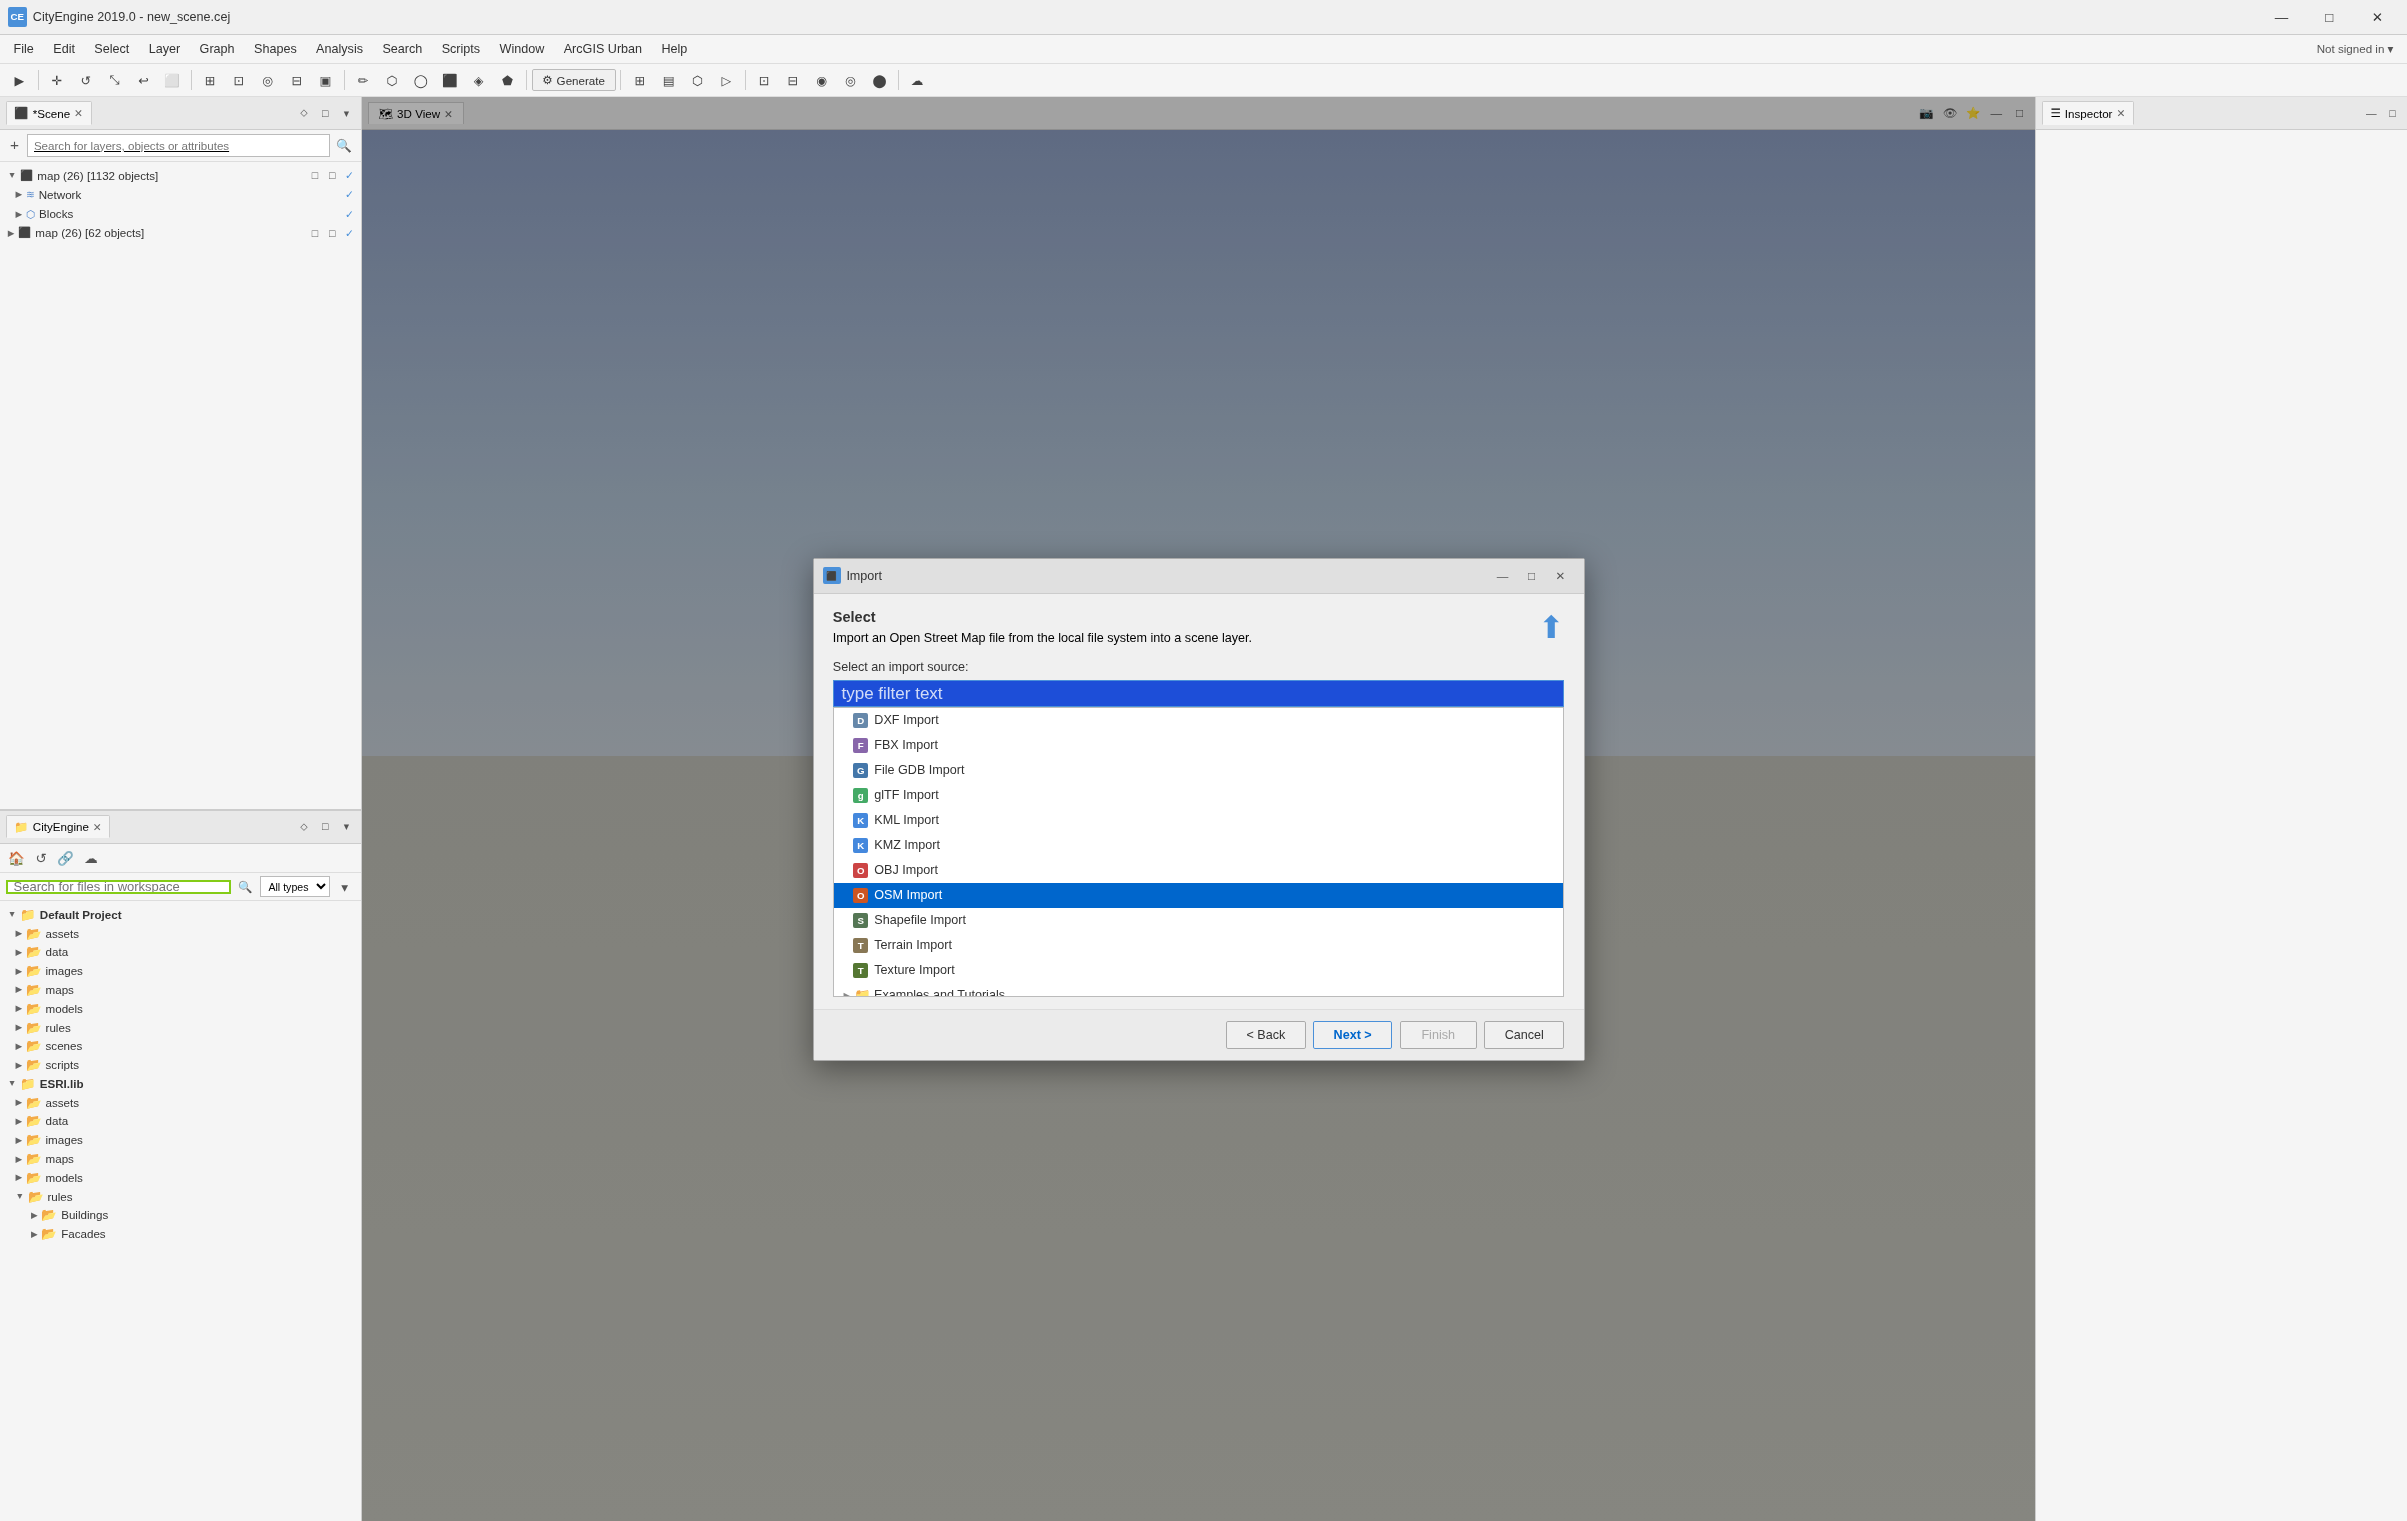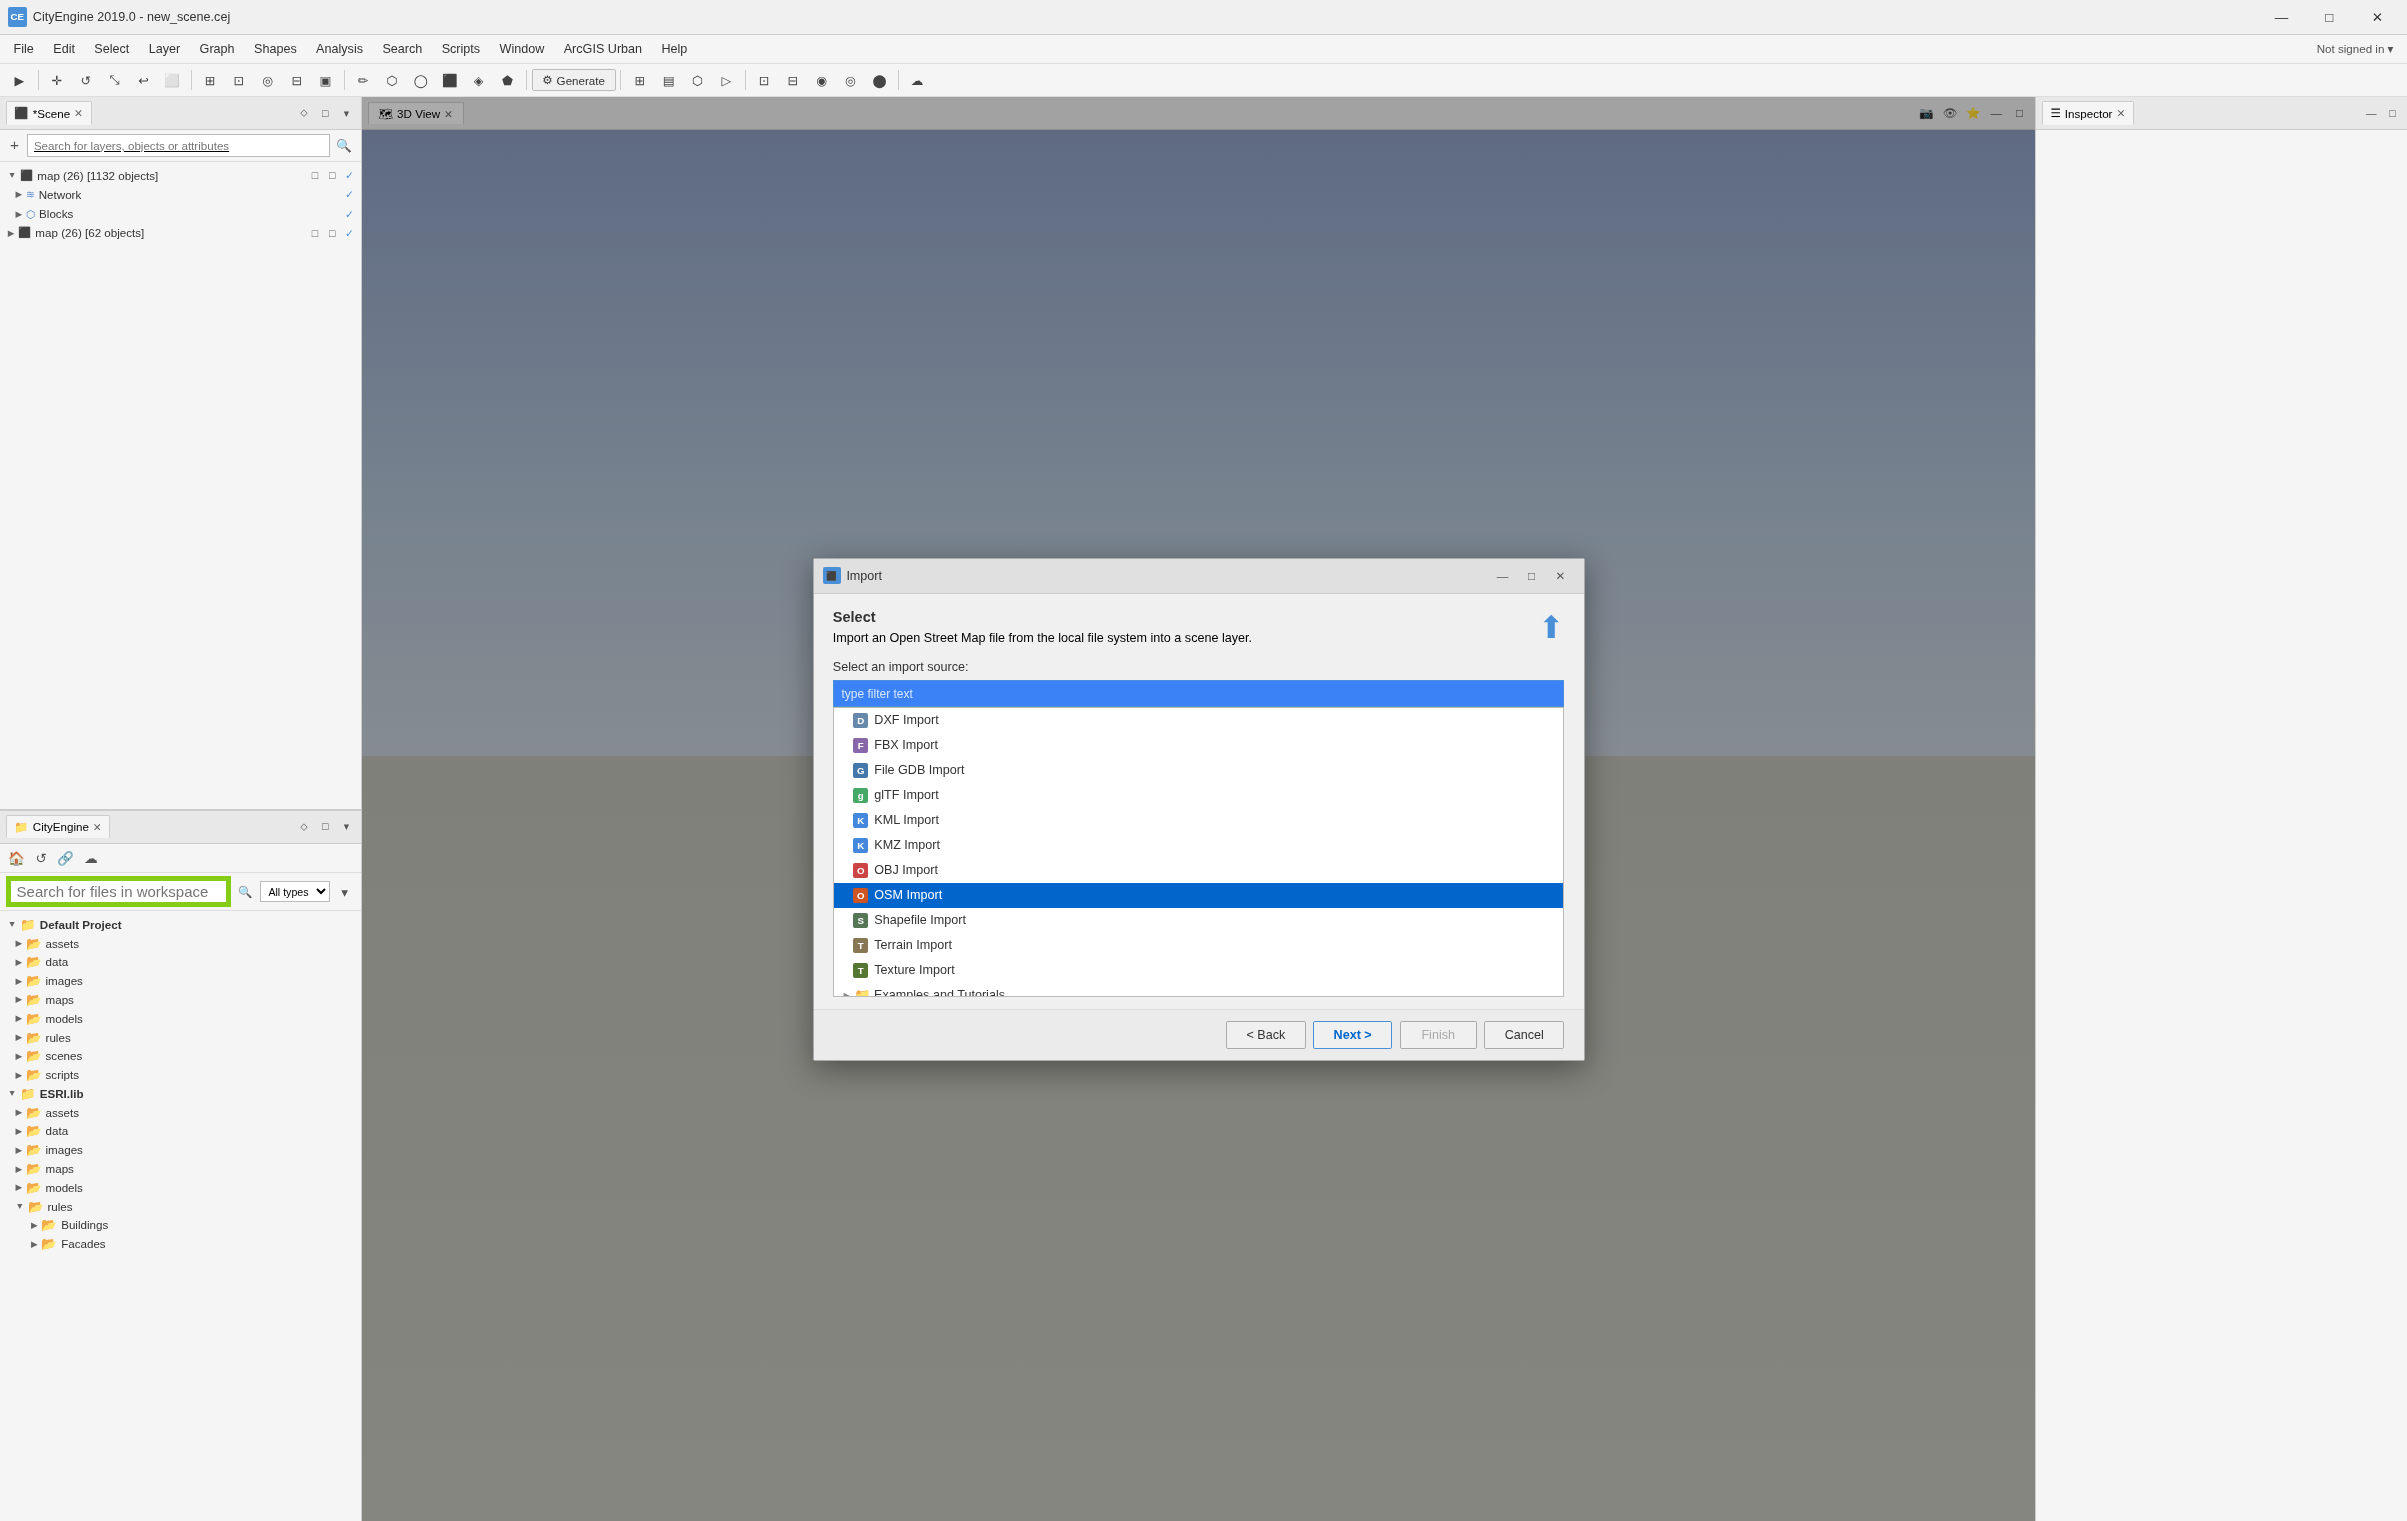--- a/index.html
+++ b/index.html
@@ -212,22 +212,22 @@
       width: 21px; height: 21px;
       border: none; background: transparent;
       cursor: pointer; font-size: 13.5px; color: #555;
       display: flex; align-items: center; justify-content: center;
     }
     .nav-search-row {
       display: flex; align-items: center; padding: 2.9px 5.8px;
       border-bottom: 1px solid #ddd; gap: 3.9px;
     }
     .nav-search {
-      flex: 1; height: 31px; border: 5px solid #84cc16;
-      padding: 1.9px 5.8px; font-size: 15px; background: white;
+      flex: 1; height: 14px; border: 2px solid #84cc16;
+      padding: 1.9px 5.8px; font-size: 13px; background: white;
     }
     .nav-filter-select {
       height: 21px; border: 1px solid #bbb;
       font-size: 10.6px; padding: 0 3.9px;
       background: white;
     }
     .nav-tree {
       flex: 1; overflow-y: auto; padding: 3.9px 0;
     }
 
@@ -351,24 +351,24 @@
       font-size: 12.6px; color: #000000; margin-bottom: 15.4px;
     }
 
     .dialog-source-label {
       font-size: 12.6px; color: #333; margin-bottom: 5.8px;
     }
     .dialog-filter-input {
       width: 100%;
       height: 27px;
       border: 1.9px solid #4a90d9;
-      background: #3b82f6;
+      background: #1d4ed8;
       color: white;
       padding: 1.9px 7.7px;
-      font-size: 12px;
+      font-size: 17px;
       outline: none;
       margin-bottom: 0;
     }
     .dialog-filter-input::placeholder { color: rgba(255,255,255,0.8); }
 
     .import-list-container {
       border: 1px solid #bbb;
       background: white;
       height: 290px;
       overflow-y: scroll;

